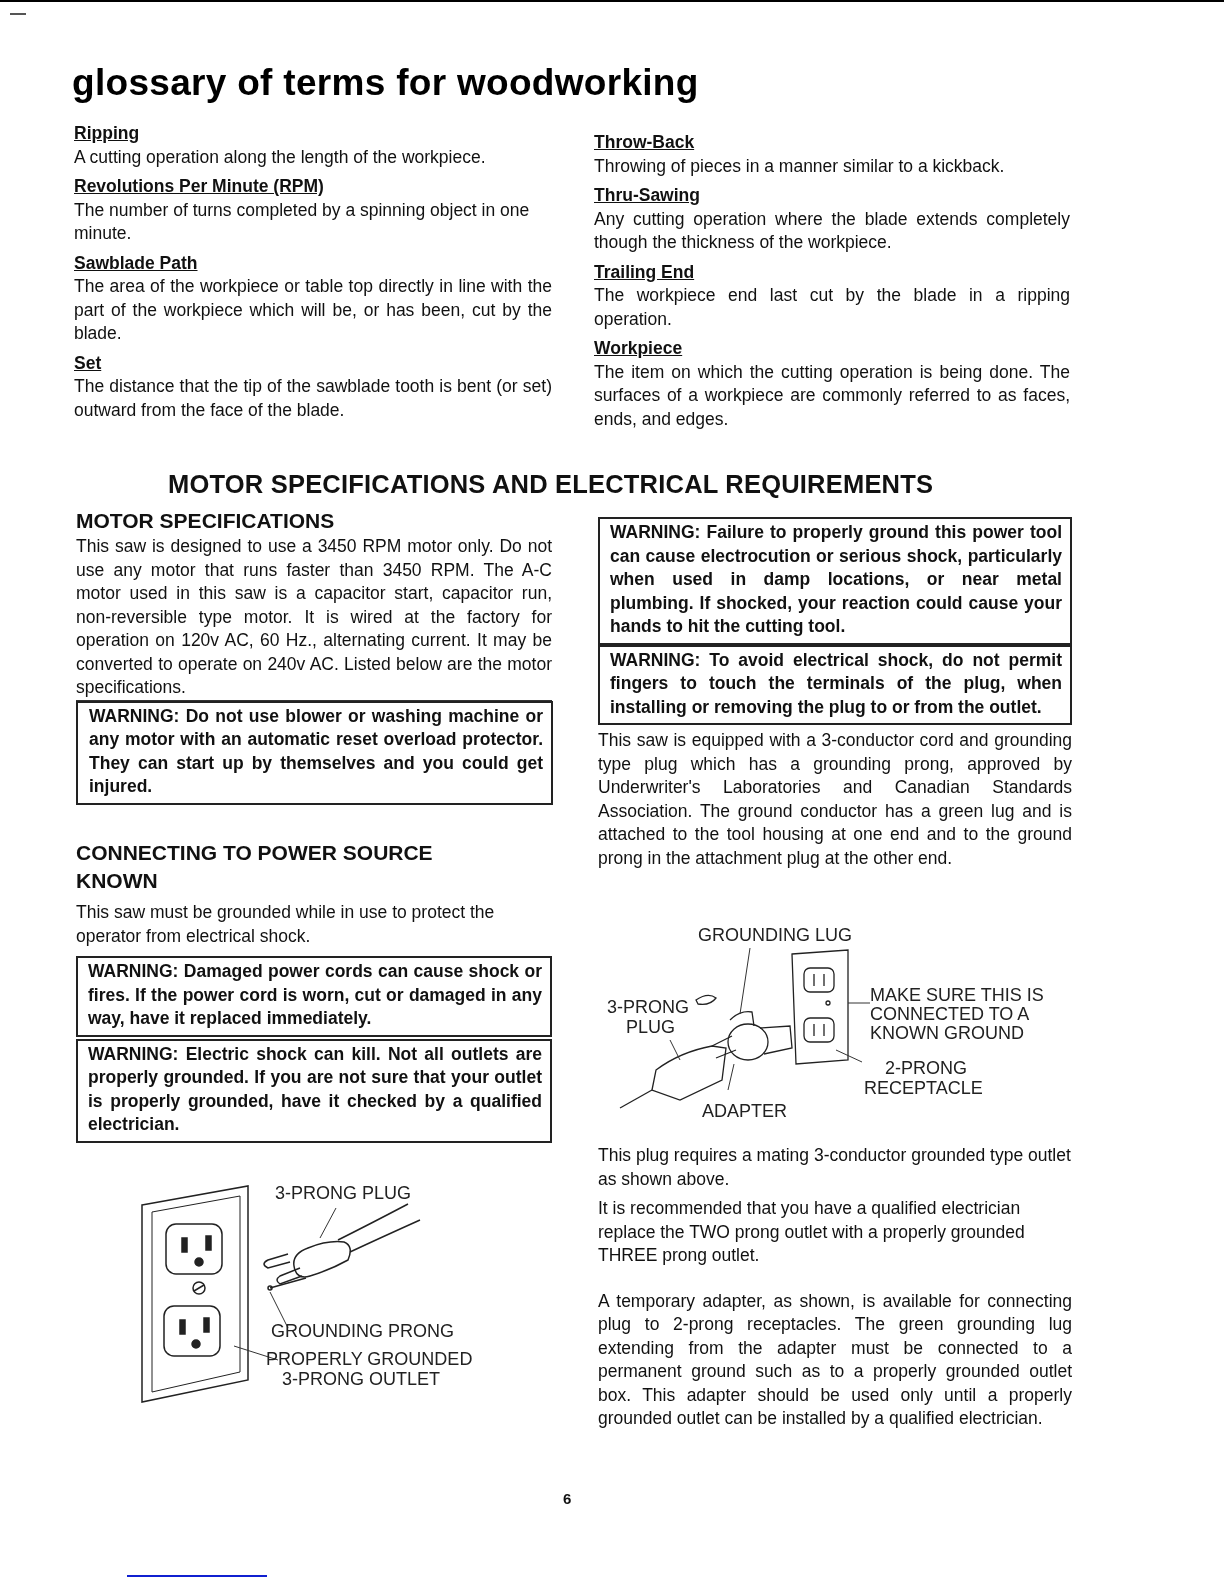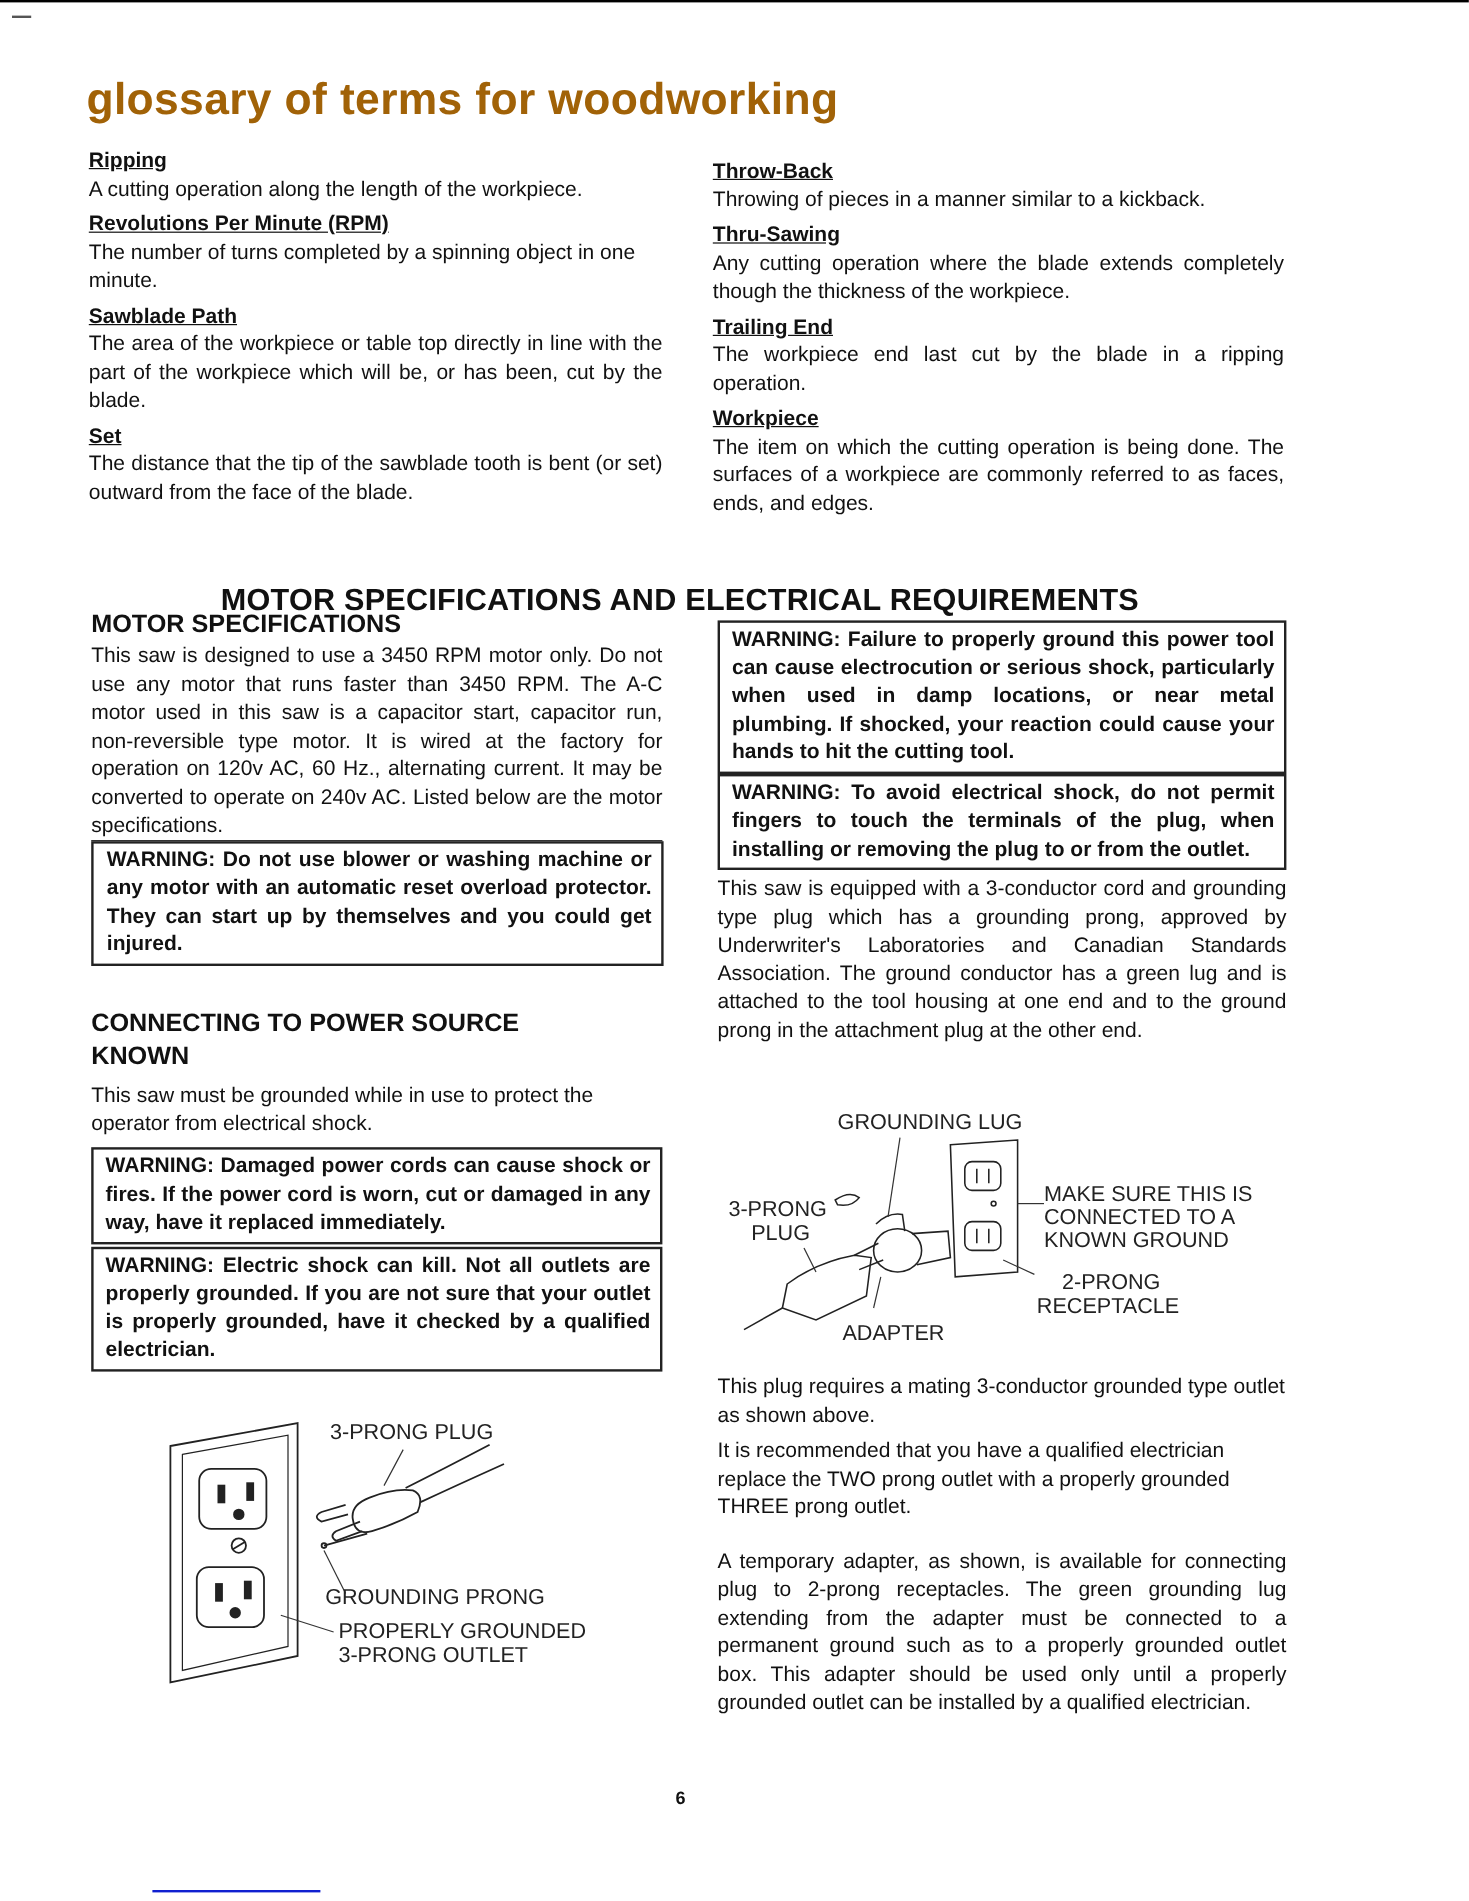--- a/index.html
+++ b/index.html
@@ -5,28 +5,28 @@
   html, body { margin: 0; padding: 0; }
   body {
     width: 1224px; height: 1584px; position: relative; overflow: hidden;
     background: #ffffff; color: #111111;
     font-family: "Liberation Sans", sans-serif;
   }
   .topline { position: absolute; left: 0; top: 0; width: 1224px; height: 2px; background: #000; }
   .topdash { position: absolute; left: 10px; top: 13px; width: 16px; height: 2px; background: #555; }
   .title {
     position: absolute; left: 72px; top: 62px; margin: 0;
-    font-size: 37px; font-weight: bold; letter-spacing: 0.3px; color: #a16207;
+    font-size: 37px; font-weight: bold; letter-spacing: 0.3px; color: #000000;
   }
   .col { position: absolute; font-size: 17.5px; line-height: 23.5px; }
   .term { font-weight: bold; font-size: 17.5px; margin-top: 6px; text-decoration: underline; }
   .term:first-child { margin-top: 0; }
   .def { text-align: left; }
   .section-title {
-    position: absolute; left: 168px; top: 470px; margin: 16px;
+    position: absolute; left: 168px; top: 470px; margin: 0;
     font-size: 25.5px; font-weight: bold; letter-spacing: 0.2px;
   }
   .subhead { font-weight: bold; font-size: 21px; line-height: 25px; margin: 0; }
   .para { margin: 0; }
   .just { text-align: justify; }
   .warn {
     border: 2px solid #222; padding: 2px 8px 4px 10px; font-weight: bold;
     font-size: 17.5px; line-height: 23.5px; text-align: justify;
   }
   .fig-label { position: absolute; font-size: 18px; line-height: 19px; color: #222; white-space: nowrap; }
@@ -103,21 +103,21 @@
     <circle cx="140" cy="108" r="2"></circle>
   </g>
   <g stroke="#333" stroke-width="1" fill="none">
     <line x1="206" y1="28" x2="190" y2="58"></line>
     <line x1="140" y1="112" x2="158" y2="148"></line>
     <line x1="104" y1="166" x2="148" y2="180"></line>
   </g>
 </svg>
 <div class="fig-label" style="left:275px; top:1184px;">3-PRONG PLUG</div>
 <div class="fig-label" style="left:271px; top:1322px;">GROUNDING PRONG</div>
-<div class="fig-label" style="left:282px; top:1350px;">PROPERLY GROUNDED</div>
+<div class="fig-label" style="left:266px; top:1350px;">PROPERLY GROUNDED</div>
 <div class="fig-label" style="left:282px; top:1370px;">3-PRONG OUTLET</div>
 
 <div class="col" style="left:598px; top:512px; width:474px;">
   <div class="warn" style="margin-top:5px; width:452px;">WARNING: Failure to properly ground this power tool can cause electrocution or serious shock, particularly when used in damp locations, or near metal plumbing. If shocked, your reaction could cause your hands to hit the cutting tool.</div>
   <div class="warn" style="width:452px;">WARNING: To avoid electrical shock, do not permit fingers to touch the terminals of the plug, when installing or removing the plug to or from the outlet.</div>
   <p class="para just" style="margin-top:4px;">This saw is equipped with a 3-conductor cord and grounding type plug which has a grounding prong, approved by Underwriter's Laboratories and Canadian Standards Association. The ground conductor has a green lug and is attached to the tool housing at one end and to the ground prong in the attachment plug at the other end.</p>
 </div>
 
 <svg style="left:600px; top:940px;" width="300" height="170" viewBox="0 0 300 170">
   <g stroke="#222" stroke-width="1.3" fill="none">

